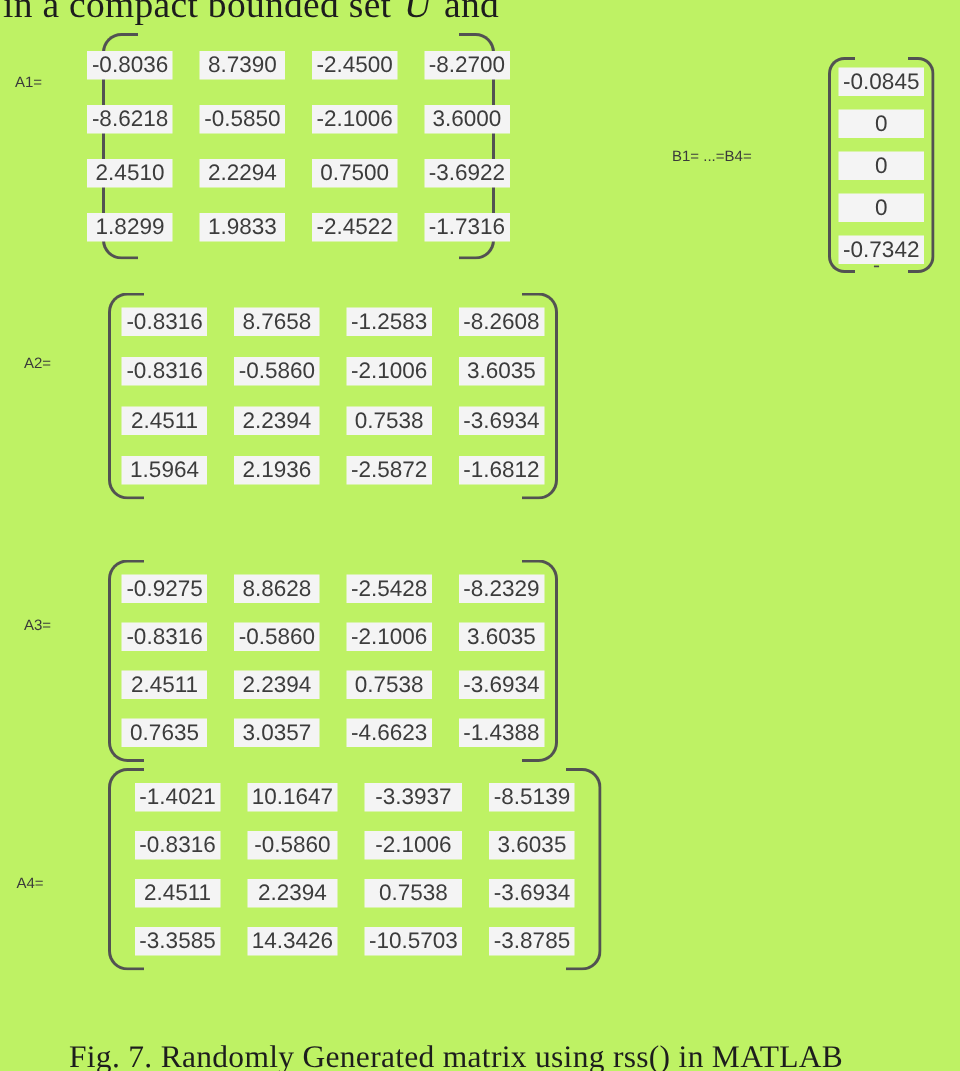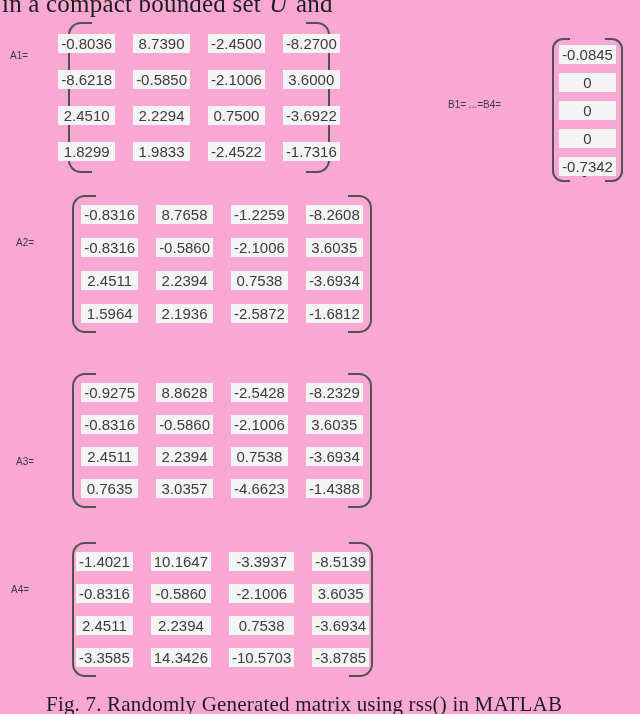--- a/index.html
+++ b/index.html
@@ -1,19 +1,19 @@
 <!DOCTYPE html>
 <html><head>
 <meta charset="utf-8">
 <style>
   html,body{margin:0;padding:0;background:#fff;}
   #figure{
     position:relative;
     width:640px;height:714px;
-    background:#f9a8d4;
+    background:#bef264;
     overflow:hidden;
     font-family:"Liberation Sans",sans-serif;
   }
   
   .serif-text{
     position:absolute;
     font-family:"Liberation Serif",serif;
     color:#1d1d1d;
     white-space:nowrap;
   }
@@ -120,38 +120,38 @@
     <div class="stray-mark">-</div>
   </div>
 
   <div class="mat-label" style="left:16px;top:237px;text-align:center;">A2=</div>
   <div class="mat-box" style="left:72px;top:195px;width:300px;height:138px;">
     <div class="bracket left"></div>
     <div class="bracket right"></div>
     <div class="mat-grid">
         <span class="mat-cell">-0.8316</span>
         <span class="mat-cell">8.7658</span>
-        <span class="mat-cell">-1.2259</span>
+        <span class="mat-cell">-1.2583</span>
         <span class="mat-cell">-8.2608</span>
         <span class="mat-cell">-0.8316</span>
         <span class="mat-cell">-0.5860</span>
         <span class="mat-cell">-2.1006</span>
         <span class="mat-cell">3.6035</span>
         <span class="mat-cell">2.4511</span>
         <span class="mat-cell">2.2394</span>
         <span class="mat-cell">0.7538</span>
         <span class="mat-cell">-3.6934</span>
         <span class="mat-cell">1.5964</span>
         <span class="mat-cell">2.1936</span>
         <span class="mat-cell">-2.5872</span>
         <span class="mat-cell">-1.6812</span>
       </div>
   </div>
 
-  <div class="mat-label" style="left:16px;top:412px;margin-top:44px;">A3=</div>
+  <div class="mat-label" style="left:16px;top:412px;">A3=</div>
   <div class="mat-box" style="left:72px;top:373px;width:300px;height:135px;">
     <div class="bracket left"></div>
     <div class="bracket right"></div>
     <div class="mat-grid">
         <span class="mat-cell">-0.9275</span>
         <span class="mat-cell">8.8628</span>
         <span class="mat-cell">-2.5428</span>
         <span class="mat-cell">-8.2329</span>
         <span class="mat-cell">-0.8316</span>
         <span class="mat-cell">-0.5860</span>
@@ -162,21 +162,21 @@
         <span class="mat-cell">0.7538</span>
         <span class="mat-cell">-3.6934</span>
         <span class="mat-cell">0.7635</span>
         <span class="mat-cell">3.0357</span>
         <span class="mat-cell">-4.6623</span>
         <span class="mat-cell">-1.4388</span>
       </div>
   </div>
 
   <div class="mat-label" style="left:11px;top:584px;">A4=</div>
-  <div class="mat-box" style="left:72px;top:542px;width:301px;height:135px;">
+  <div class="mat-box" style="left:72px;top:512px;width:301px;height:135px;padding-left:28px;">
     <div class="bracket left"></div>
     <div class="bracket right"></div>
     <div class="mat-grid">
         <span class="mat-cell">-1.4021</span>
         <span class="mat-cell">10.1647</span>
         <span class="mat-cell">-3.3937</span>
         <span class="mat-cell">-8.5139</span>
         <span class="mat-cell">-0.8316</span>
         <span class="mat-cell">-0.5860</span>
         <span class="mat-cell">-2.1006</span>

